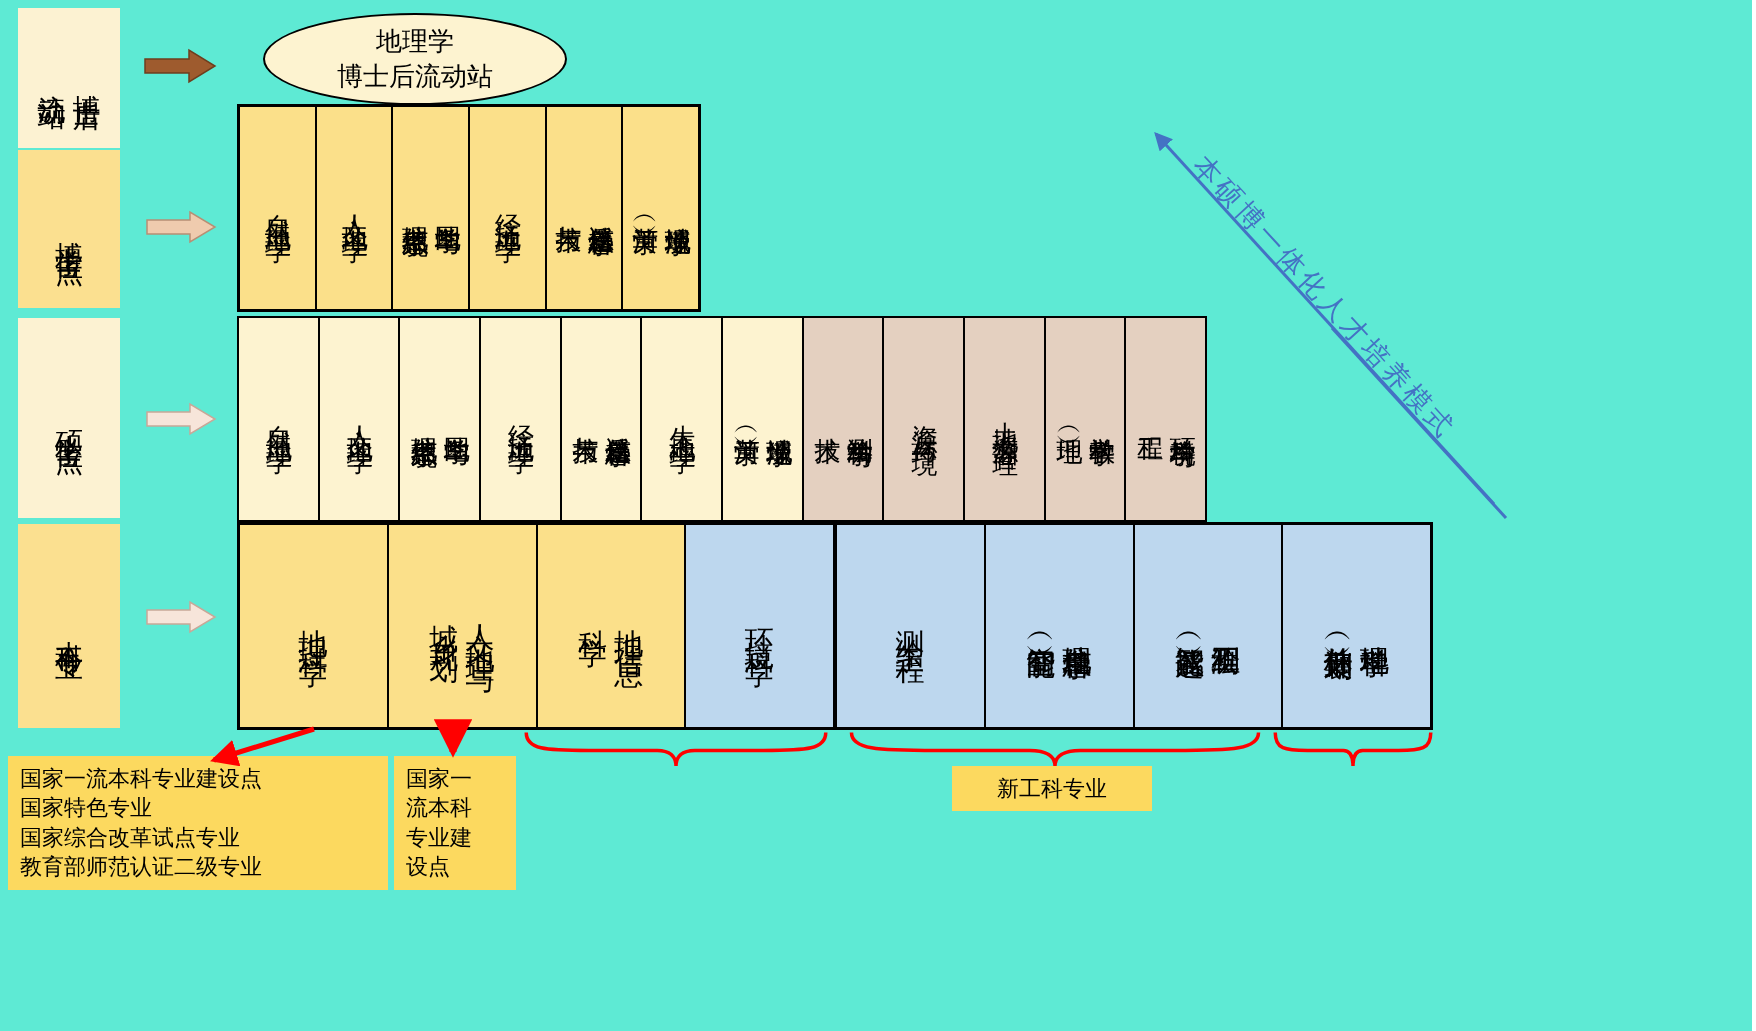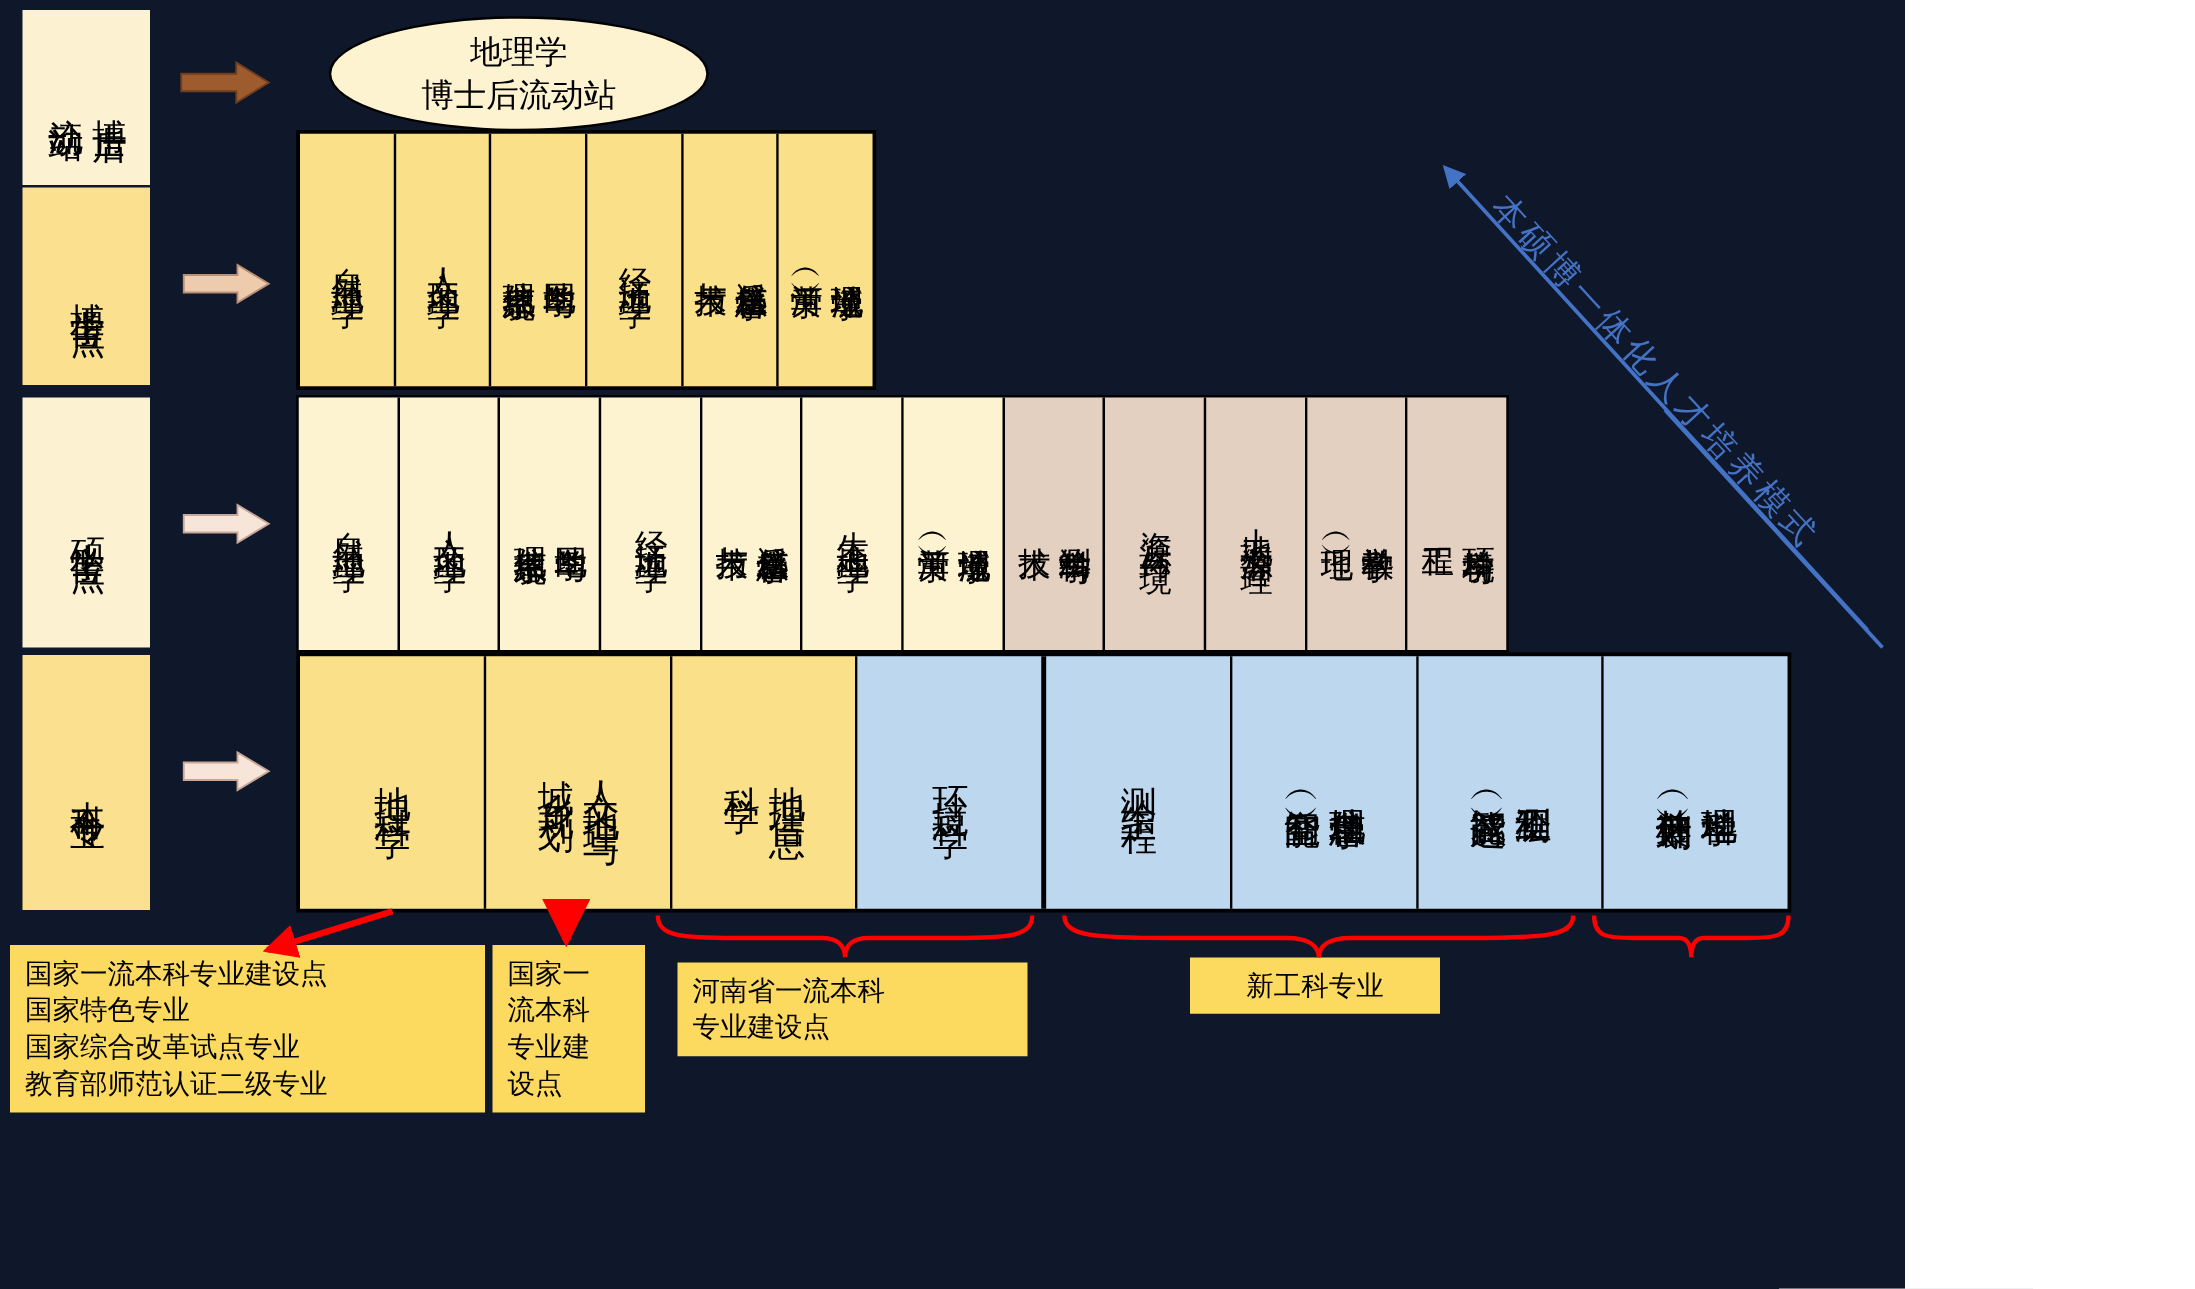--- a/index.html
+++ b/index.html
@@ -1,16 +1,16 @@
 <!DOCTYPE html>
 <html><head>
 <meta charset="utf-8">
 <style>
   html,body{margin:0;padding:0;background:#fff;}
-  .canvas{position:relative;width:1524px;height:1031px;background:#0f172a;
+  .canvas{position:relative;width:1752px;height:1031px;background:#5eead4;
           font-family:"Liberation Serif",serif;overflow:hidden;}
 
   
   .vtext{writing-mode:vertical-rl;text-orientation:upright;white-space:pre-line;
          line-height:1.25;}
 
   
   .rlabel{position:absolute;left:18px;width:102px;display:flex;align-items:center;
           justify-content:center;font-size:28px;letter-spacing:4px;color:#000;}
   .l1{top:8px;height:140px;background:#FCF2D2;}
@@ -204,22 +204,20 @@
   </div>
 
   <div class="note n1">国家一流本科专业建设点
 国家特色专业
 国家综合改革试点专业
 教育部师范认证二级专业</div>
   <div class="note n2">国家一
 流本科
 专业建
 设点</div>
-  <div class="note n3">河南省一流本科
-专业建设点</div>
   <div class="note n4">新工科专业</div>
 
   <svg class="brace" style="left:520px;top:730px;width:312px;height:36px" viewBox="0 0 100 30" preserveAspectRatio="none">
     <path d="M2,2 C2,16 8,17 22,17 L44,17 C48,17 50,22 50,30 C50,22 52,17 56,17 L78,17 C92,17 98,16 98,2" fill="none" stroke="#FF0000" stroke-width="3.5" vector-effect="non-scaling-stroke"></path>
   </svg>
   <svg class="brace" style="left:843px;top:730px;width:424px;height:36px" viewBox="0 0 100 30" preserveAspectRatio="none">
     <path d="M2,2 C2,16 8,17 22,17 L44,17 C48,17 50,22 50,30 C50,22 52,17 56,17 L78,17 C92,17 98,16 98,2" fill="none" stroke="#FF0000" stroke-width="3.5" vector-effect="non-scaling-stroke"></path>
   </svg>
   <svg class="brace" style="left:1272px;top:730px;width:162px;height:36px" viewBox="0 0 100 30" preserveAspectRatio="none">
     <path d="M2,2 C2,16 8,17 22,17 L44,17 C48,17 50,22 50,30 C50,22 52,17 56,17 L78,17 C92,17 98,16 98,2" fill="none" stroke="#FF0000" stroke-width="3.5" vector-effect="non-scaling-stroke"></path>

